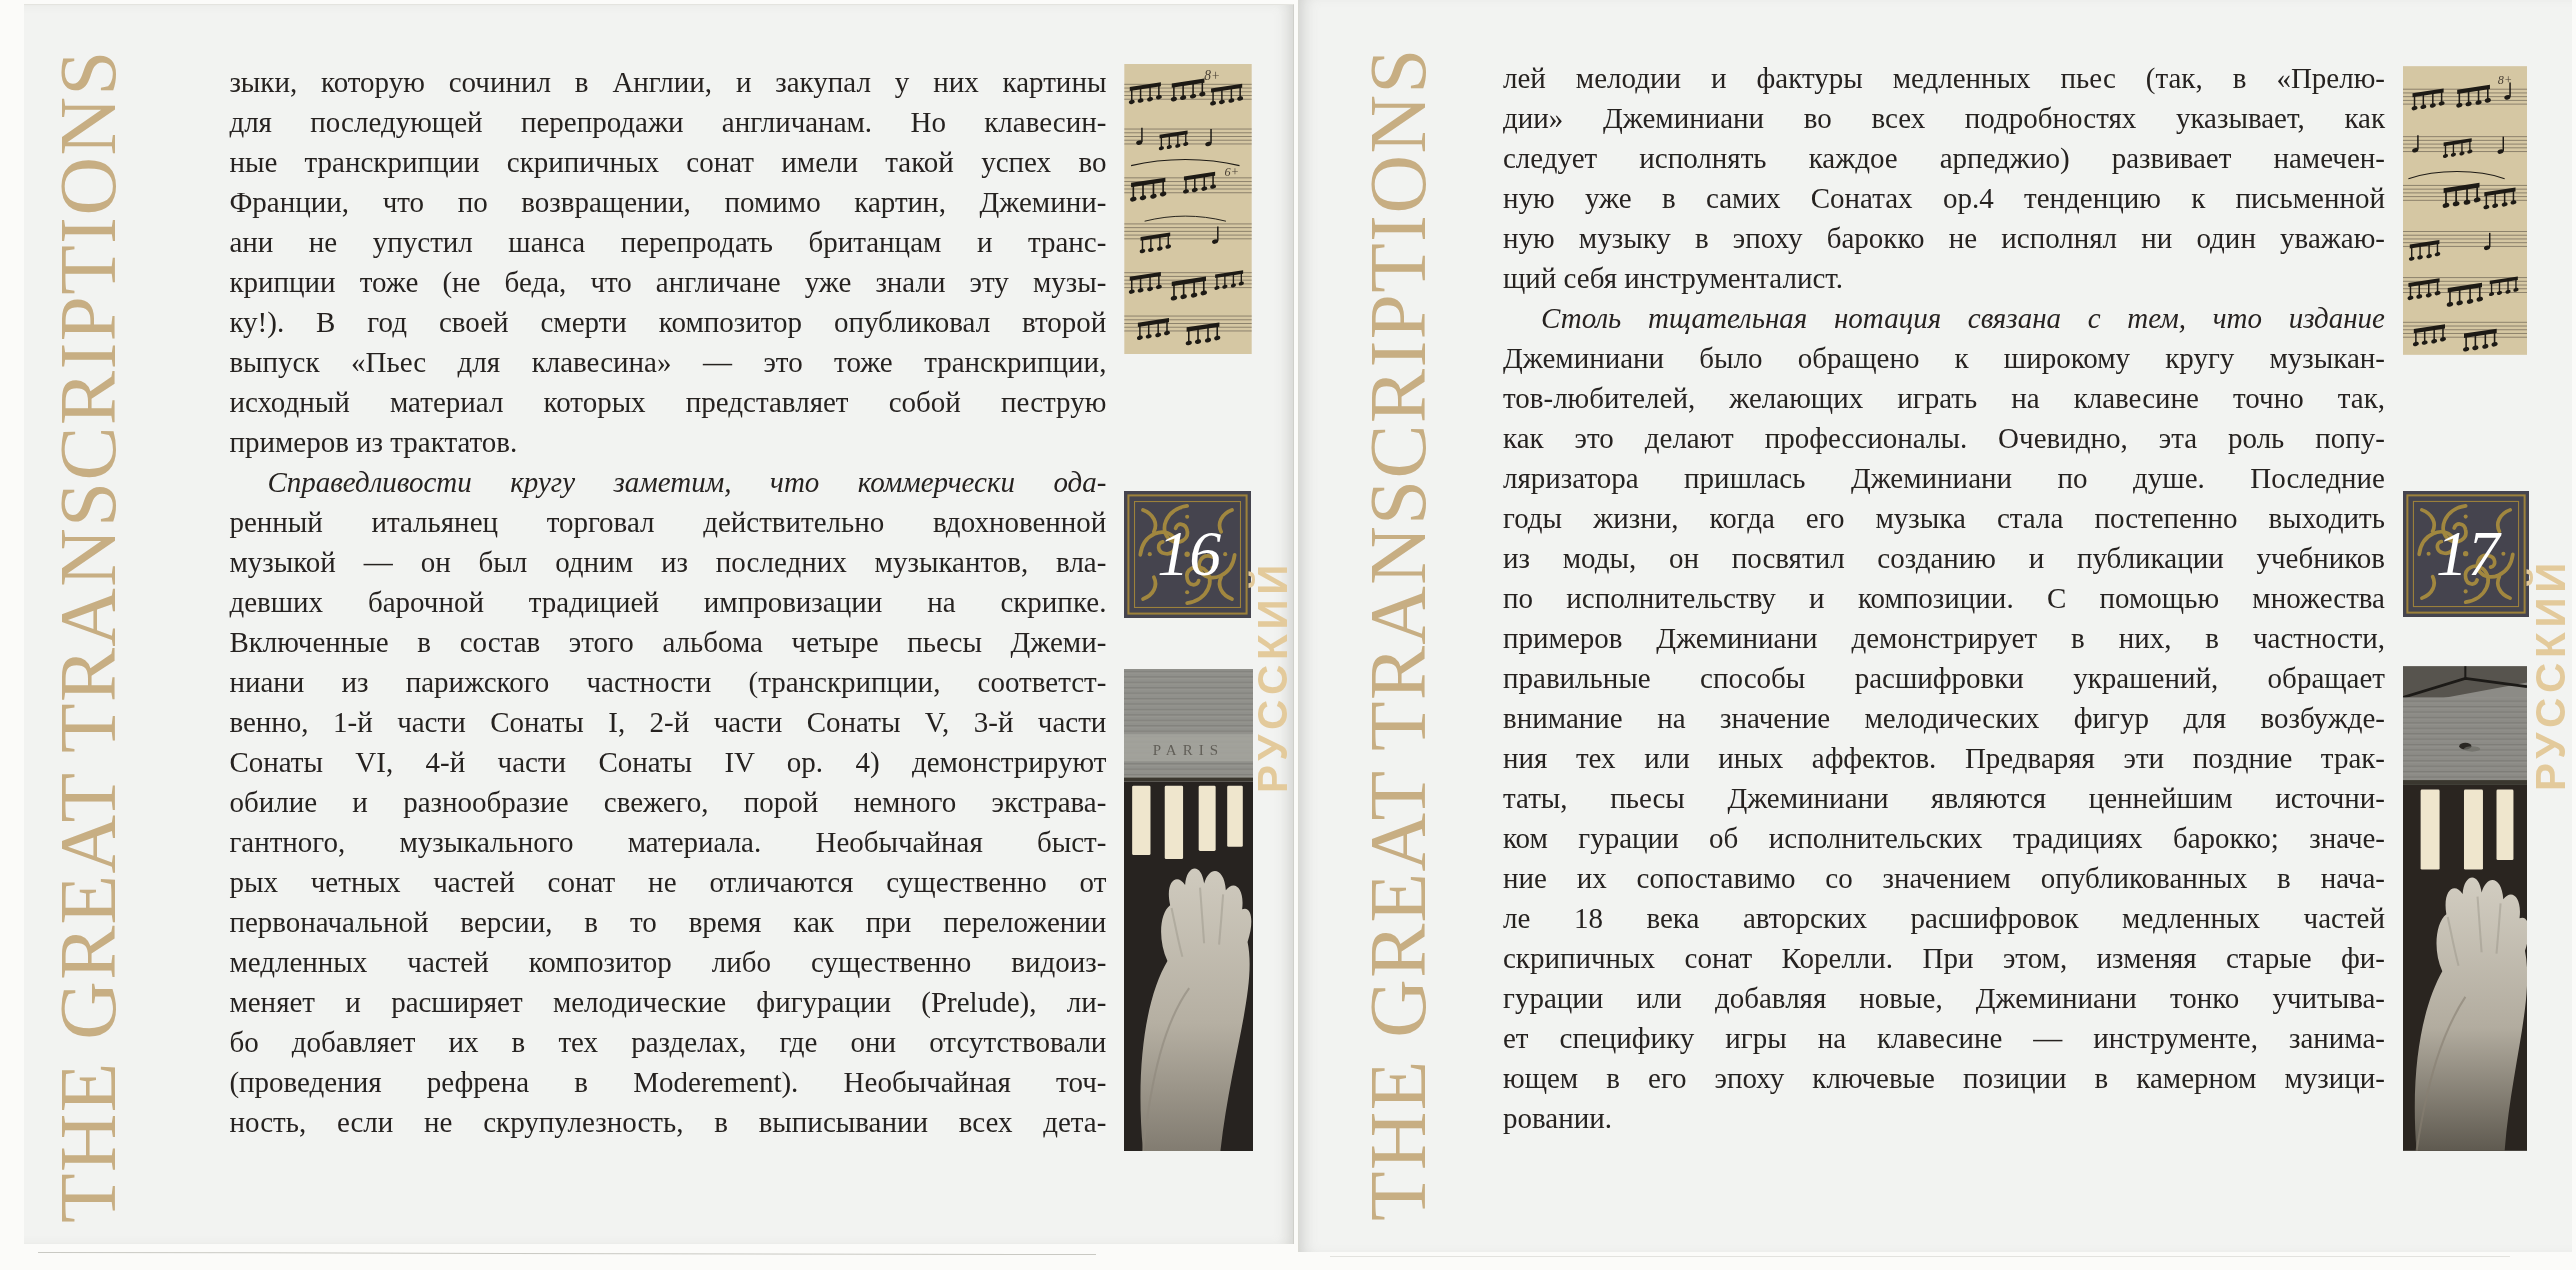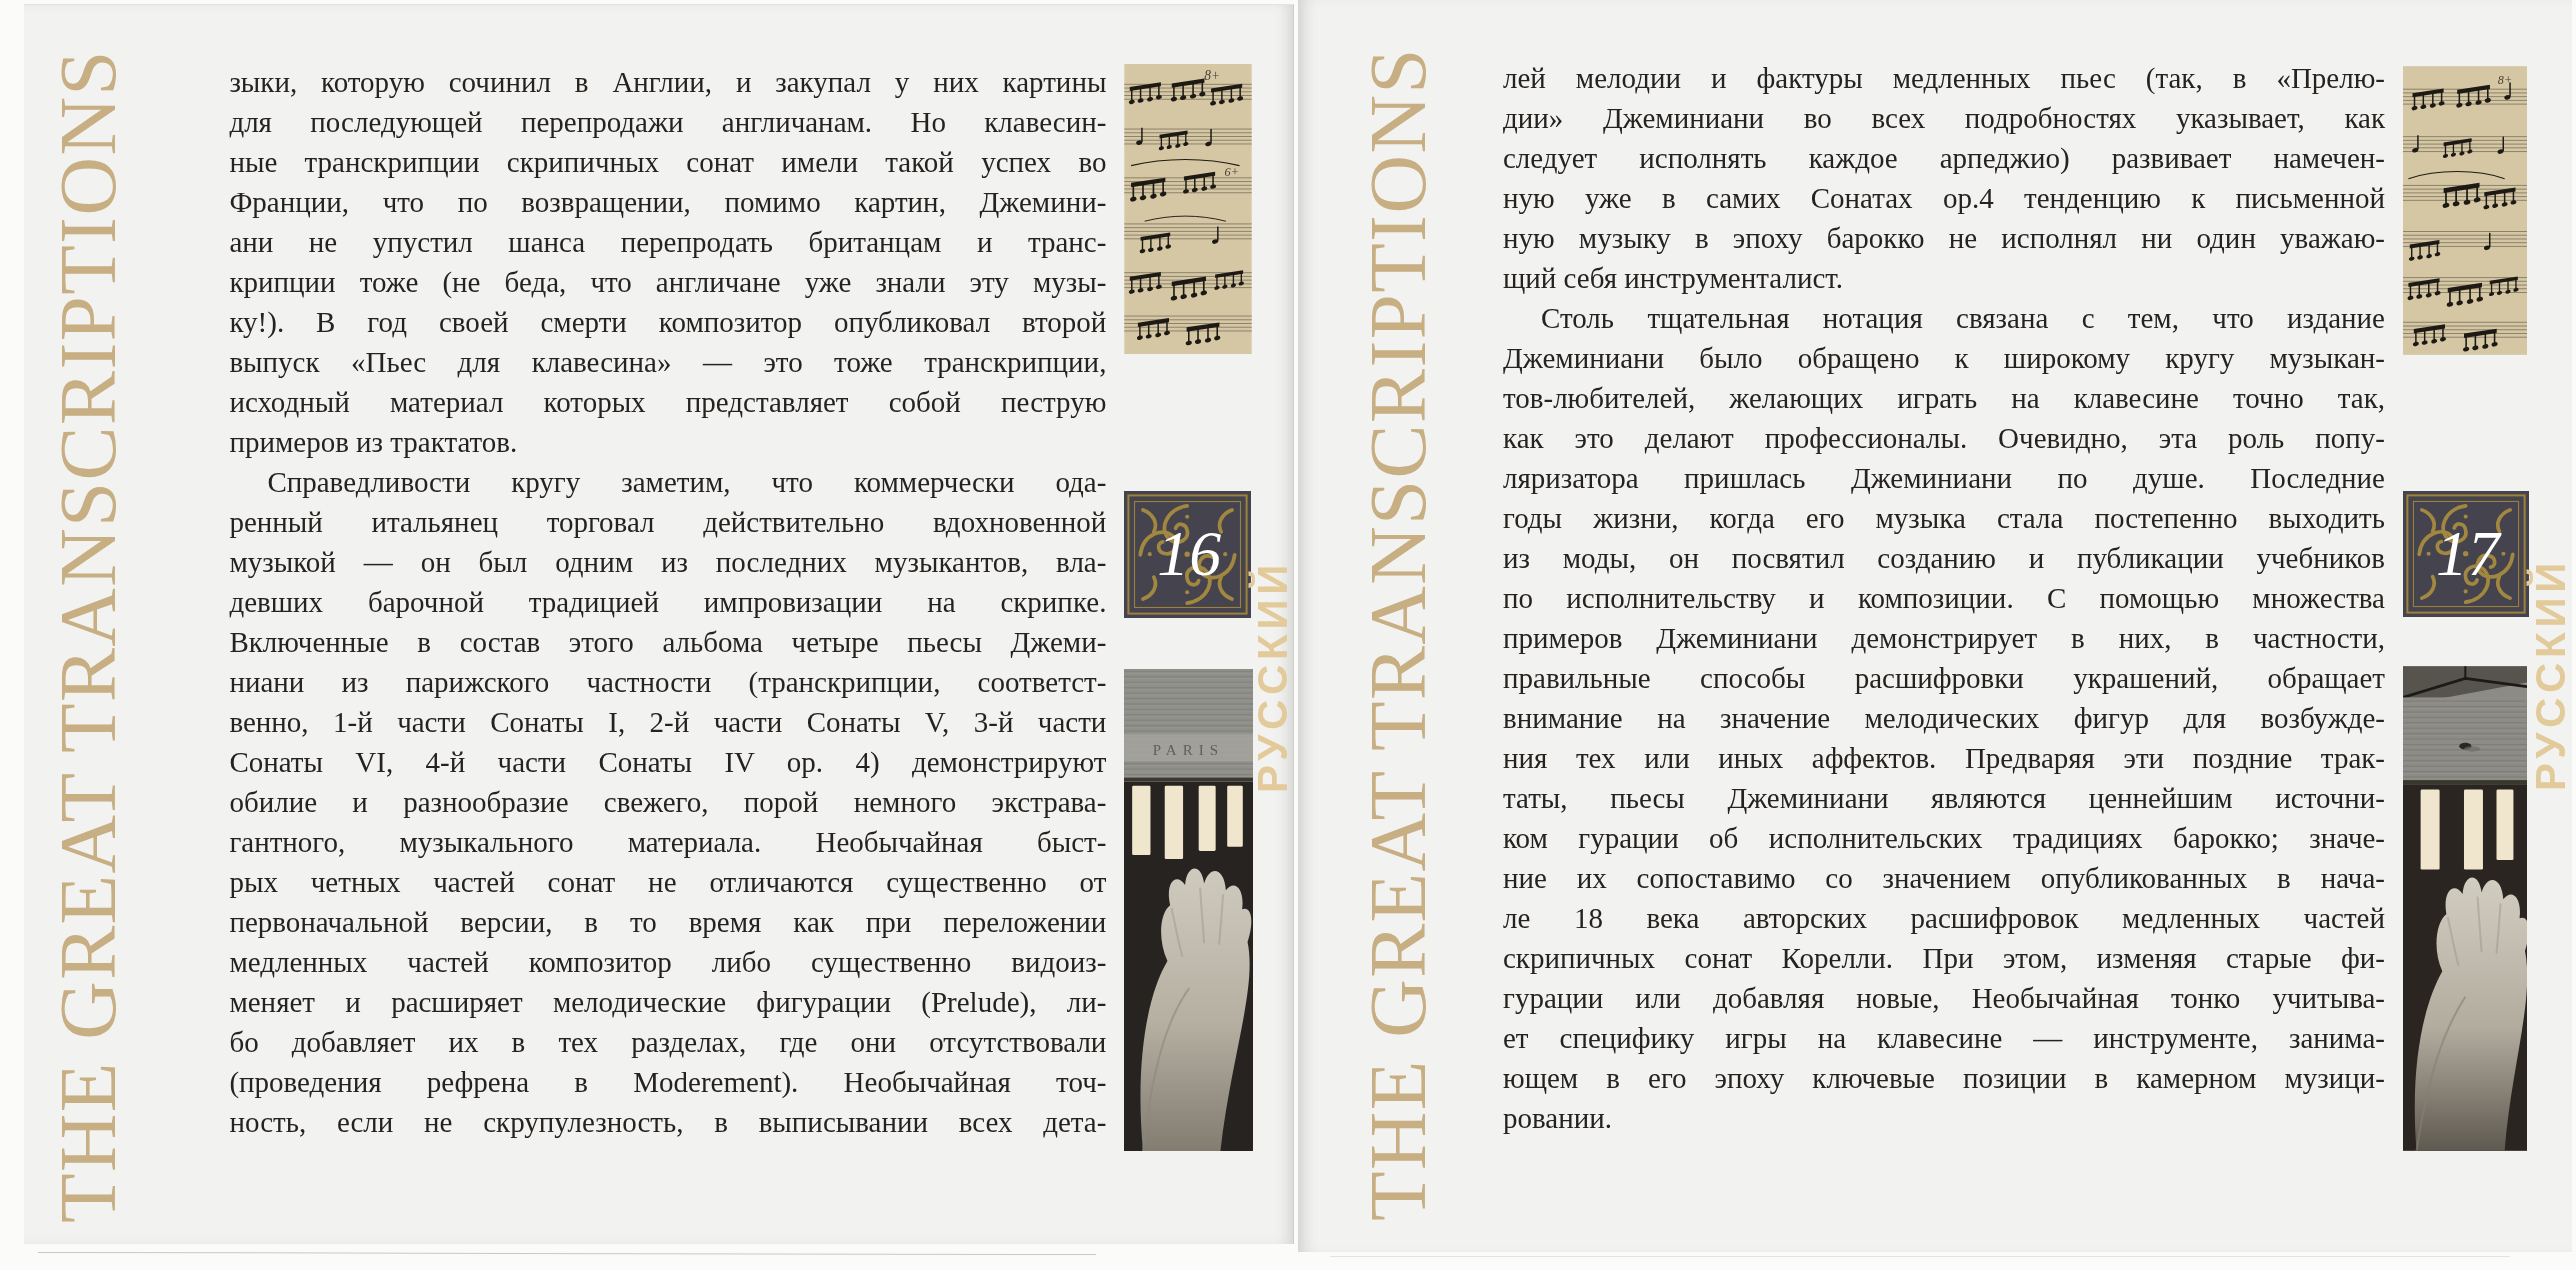--- a/index.html
+++ b/index.html
@@ -12,21 +12,21 @@
   .page-right{left:1298px;top:0;width:1273px;height:1252px;
               border-left:0.7px solid #d9d9d3;
               box-shadow:inset 12.2px 0 16.3px -9.5px rgba(110,110,105,.30);}
   .sidebar-title{position:absolute;width:1161px;height:95px;
                  transform:rotate(-90deg);transform-origin:top left;
                  color:#c7ae83;font-size:81px;letter-spacing:1.4px;line-height:95px;
                  font-family:"Liberation Serif",serif;white-space:nowrap;}
   .textcol{position:absolute;color:#262220;font-size:29px;line-height:40px;}
   .textcol .line{text-align:justify;text-align-last:justify;height:40px;overflow:visible;}
   .textcol .line.endline{text-align-last:left;}
-  .textcol .line.indent{text-indent:38px;}
+  .textcol .line.indent{text-indent:38px;font-style:italic;}
   .lang-label{position:absolute;width:296px;height:37px;
               transform:rotate(-90deg);transform-origin:top left;
               font-family:"Liberation Sans",sans-serif;font-weight:bold;
               color:#e3ca9b;font-size:42px;letter-spacing:4.7px;line-height:37px;white-space:nowrap;}
   svg{display:block;}
   .abs{position:absolute;}
   .scanline{position:absolute;background:#c9c9c3;height:1.4px;}
 </style>
 </head>
 <body>
@@ -190,21 +190,21 @@
         <div class="line">по исполнительству и композиции. С помощью множества</div>
         <div class="line">примеров Джеминиани демонстрирует в них, в частности,</div>
         <div class="line">правильные способы расшифровки украшений, обращает</div>
         <div class="line">внимание на значение мелодических фигур для возбужде-</div>
         <div class="line">ния тех или иных аффектов. Предваряя эти поздние трак-</div>
         <div class="line">таты, пьесы Джеминиани являются ценнейшим источни-</div>
         <div class="line">ком гурации об исполнительских традициях барокко; значе-</div>
         <div class="line">ние их сопоставимо со значением опубликованных в нача-</div>
         <div class="line">ле 18 века авторских расшифровок медленных частей</div>
         <div class="line">скрипичных сонат Корелли. При этом, изменяя старые фи-</div>
-        <div class="line">гурации или добавляя новые, Необычайная тонко учитыва-</div>
+        <div class="line">гурации или добавляя новые, Джеминиани тонко учитыва-</div>
         <div class="line">ет специфику игры на клавесине — инструменте, занима-</div>
         <div class="line">ющем в его эпоху ключевые позиции в камерном музици-</div>
         <div class="line endline">ровании.</div>
       </div>
 
     <svg class="abs" style="left:1104px;top:66px;" width="124" height="289" viewBox="0 0 183 426">
       <defs>
         <g id="mB-run">
           <path d="M0,14 L46,7 L46,13 L0,20 Z" fill="#1d1a15"></path>
           <path d="M3,17 V35 M16,15 V33 M30,12 V31 M43,10 V28" stroke="#1d1a15" stroke-width="2.2" fill="none"></path>

